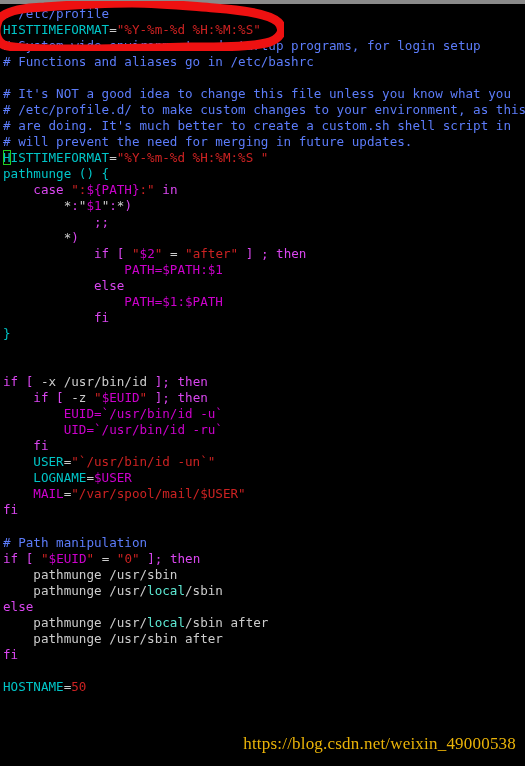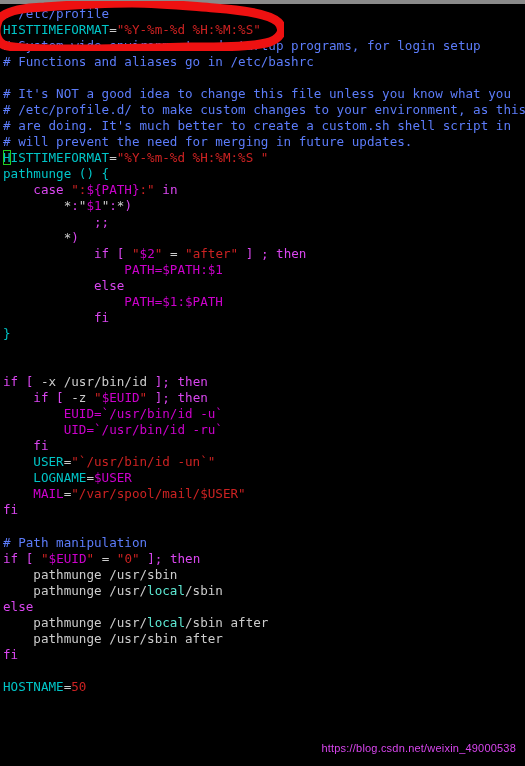--- a/index.html
+++ b/index.html
@@ -59,23 +59,23 @@
     left: -8px;
     top: 1px;
     width: 292px;
     height: 50px;
     pointer-events: none;
   }
   #watermark {
     position: absolute;
     right: 9px;
     bottom: 12px;
-    color: #d946ef;
-    font-family: Liberation Sans, sans-serif;
-    font-size: 11px;
+    color: #eab308;
+    font-family: Liberation Serif, serif;
+    font-size: 17px;
     letter-spacing: 0.2px;
     white-space: nowrap;
   }
 </style>
 </head>
 <body>
 
 <div id="screen">
 
   <div id="titlestrip"></div>

